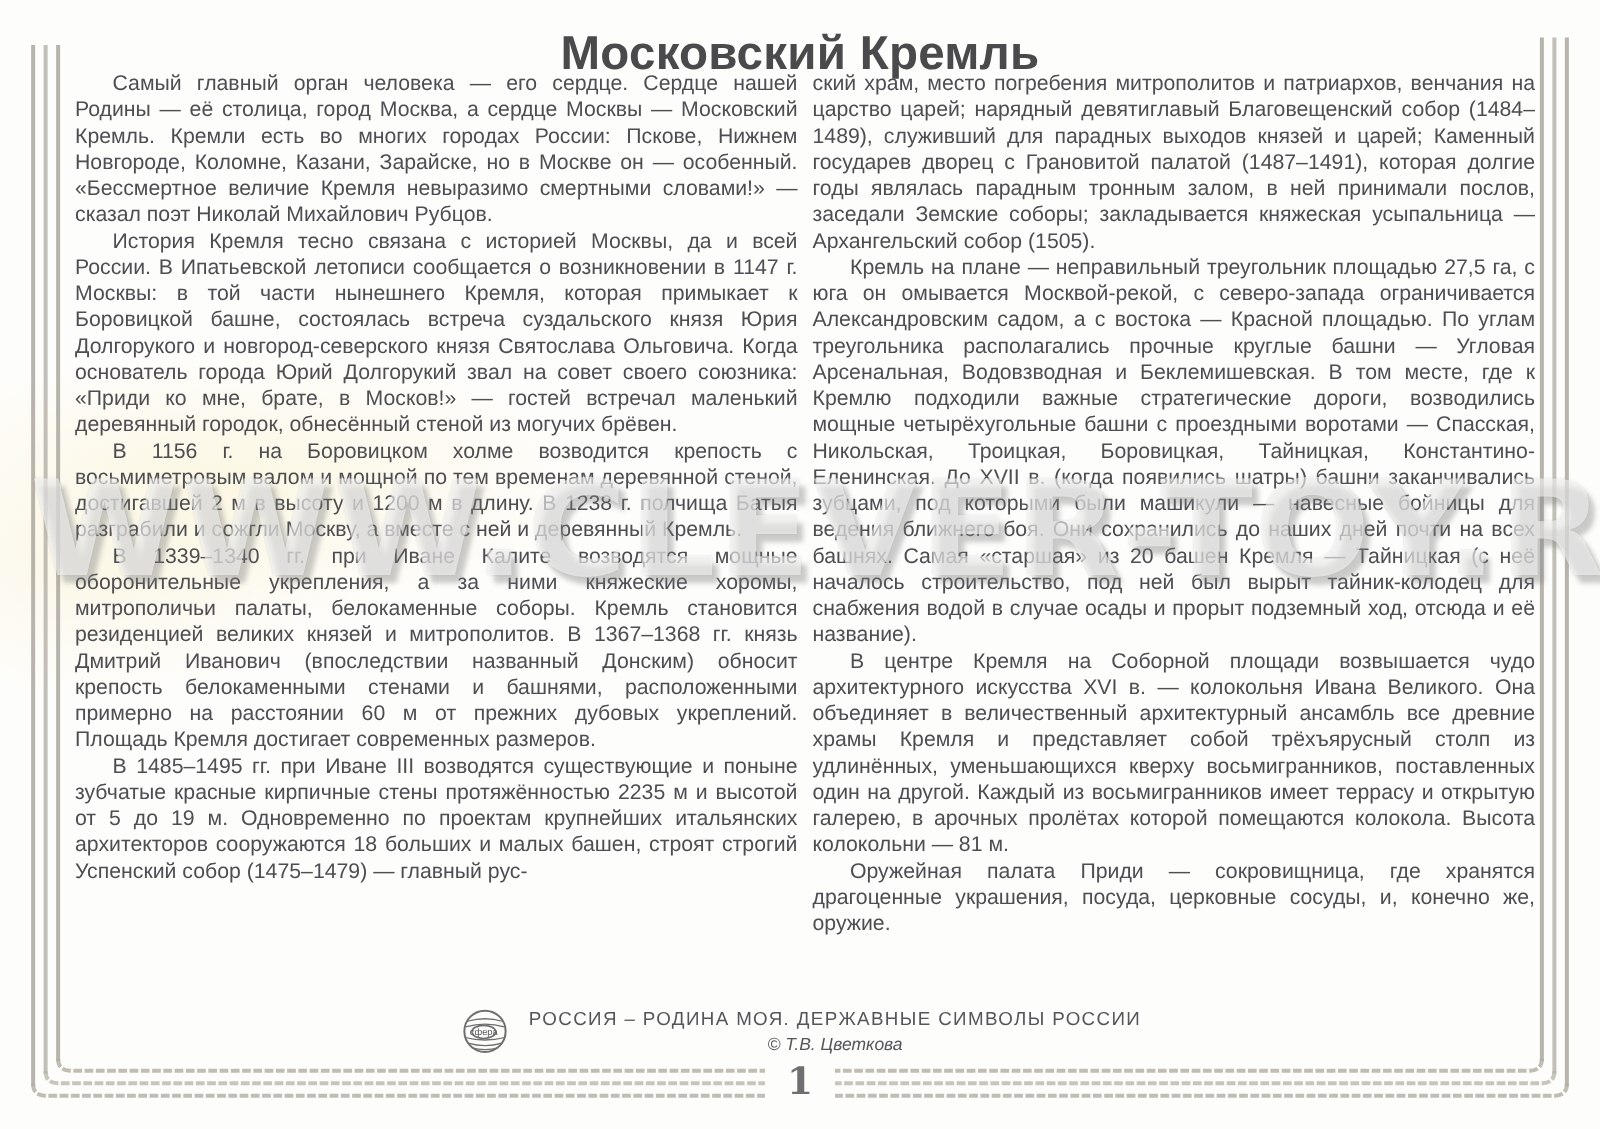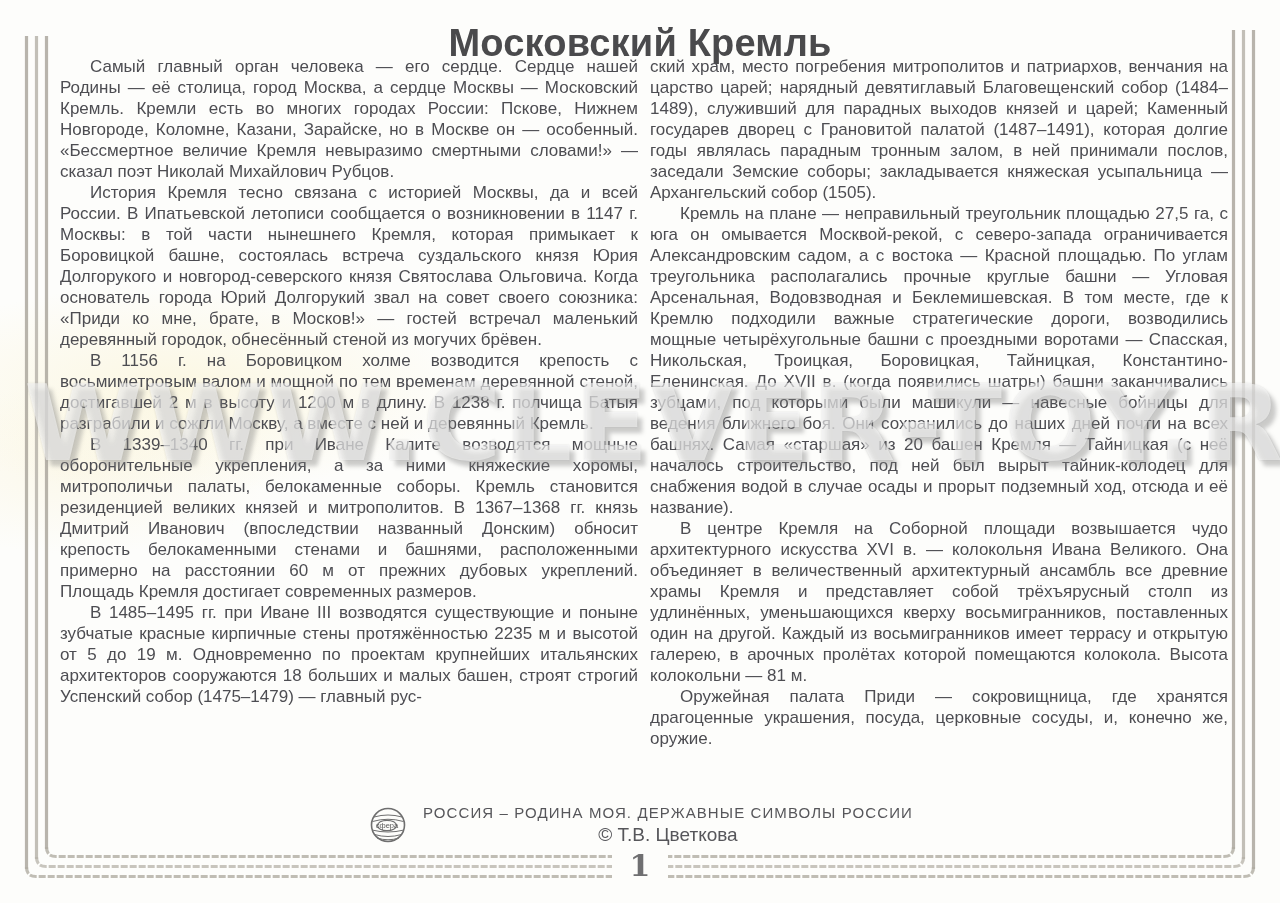--- a/index.html
+++ b/index.html
@@ -53,21 +53,21 @@
     display:flex;justify-content:center;align-items:center;
     gap:14px;z-index:3;
   }
   .footer-logo{flex:0 0 auto;}
   .footer-textblock{display:flex;flex-direction:column;align-items:center;}
   .footer-series{
     font-size:15px;font-weight:normal;color:#56565a;
     letter-spacing:1.1px;
   }
   .footer-copy{
-    font-size:19px;color:#56565a;margin-top:3px;
+    font-size:14px;color:#56565a;margin-top:3px;font-style:italic;
   }
   .page-number{
     position:absolute;top:848px;left:0;width:1280px;
     text-align:center;
     font-family:"DejaVu Serif","Liberation Serif",serif;
     font-size:30px;font-weight:bold;color:#6f6f71;
     z-index:4;
   }
 </style>
 </head>

